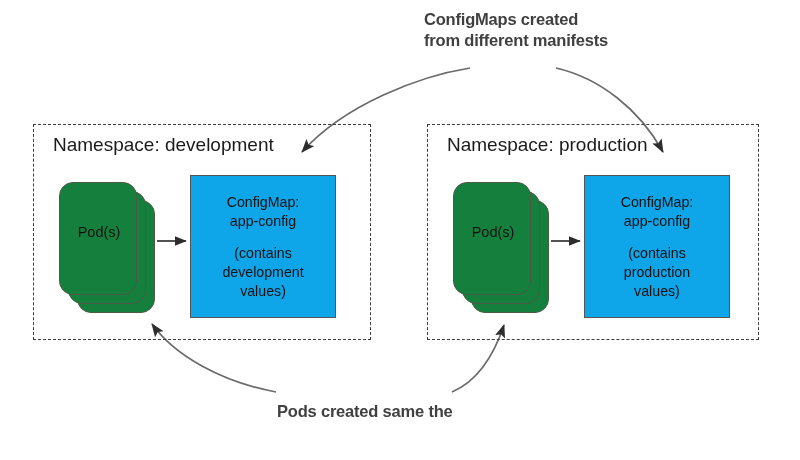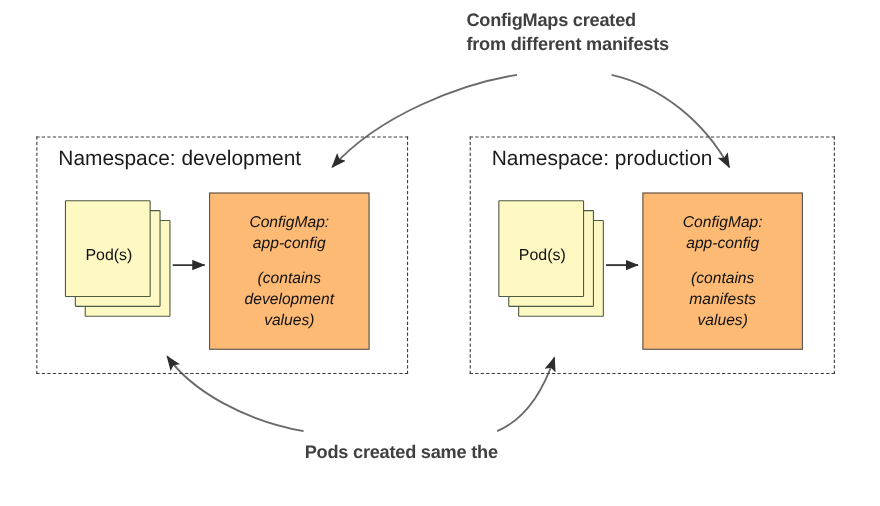--- a/index.html
+++ b/index.html
@@ -66,24 +66,24 @@
     position: absolute;
     width: 96px;
     height: 120px;
   }
   #pod-stack-development { left: 59px; top: 182px; }
   #pod-stack-production  { left: 453px; top: 182px; }
 
   .pod-card {
     position: absolute;
     width: 78px;
-    height: 88px;
-    background: #fef9c3;
+    height: 113px;
+    background: #15803d;
     border: 1.4px solid #4d5a44;
-    border-radius: 1px;
+    border-radius: 14px;
     box-sizing: border-box;
   }
   .pod-card.layer-3 { left: 18px; top: 18px; }
   .pod-card.layer-2 { left: 9px;  top: 9px;  }
   .pod-card.layer-1 { left: 0px;  top: 0px;  }
 
   .pod-label {
     position: absolute;
     left: 0;
     top: 41px;
@@ -91,32 +91,31 @@
     text-align: center;
     font-size: 14.5px;
     color: #111111;
   }
 
   
   .configmap-box {
     position: absolute;
     width: 146px;
     height: 143px;
-    background: #fdba74;
+    background: #0ea5e9;
     border: 1.6px solid #555555;
     box-sizing: border-box;
     display: flex;
     flex-direction: column;
     align-items: center;
     justify-content: center;
     text-align: center;
     font-size: 14.2px;
     line-height: 19px;
     color: #111111;
-    font-style: italic;
   }
   #configmap-development { left: 190px; top: 175px; }
   #configmap-production  { left: 584px; top: 175px; }
 
   .cm-title { }
   .cm-sub { margin-top: 13px; }
 </style>
 </head>
 <body>
 
@@ -171,18 +170,18 @@
   <div class="pod-stack" id="pod-stack-production">
     <div class="pod-card layer-3"></div>
     <div class="pod-card layer-2"></div>
     <div class="pod-card layer-1">
       <div class="pod-label">Pod(s)</div>
     </div>
   </div>
 
   <div class="configmap-box" id="configmap-production">
     <div class="cm-title"><span>ConfigMap:</span><br><span>app-config</span></div>
-    <div class="cm-sub"><span>(contains</span><br><span>manifests</span><br><span>values)</span></div>
+    <div class="cm-sub"><span>(contains</span><br><span>production</span><br><span>values)</span></div>
   </div>
 
   <div class="caption" id="caption-bottom"><span>Pods created same the</span><br></div>
 
 </div>
 
 </body></html>

